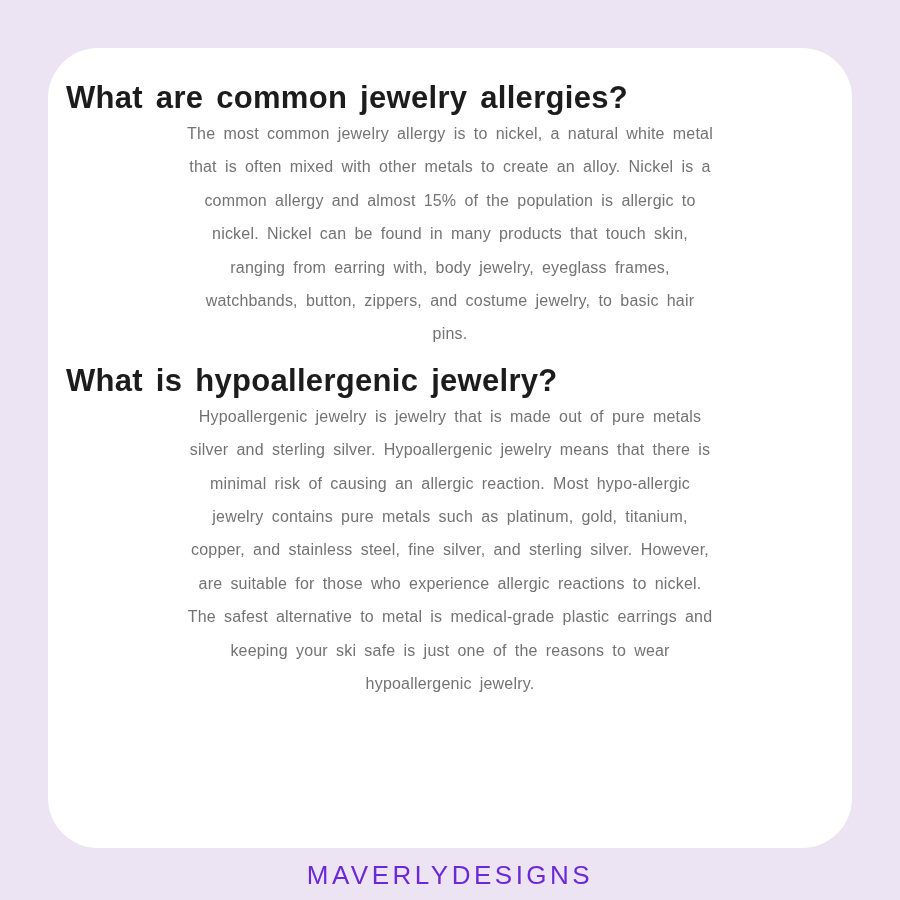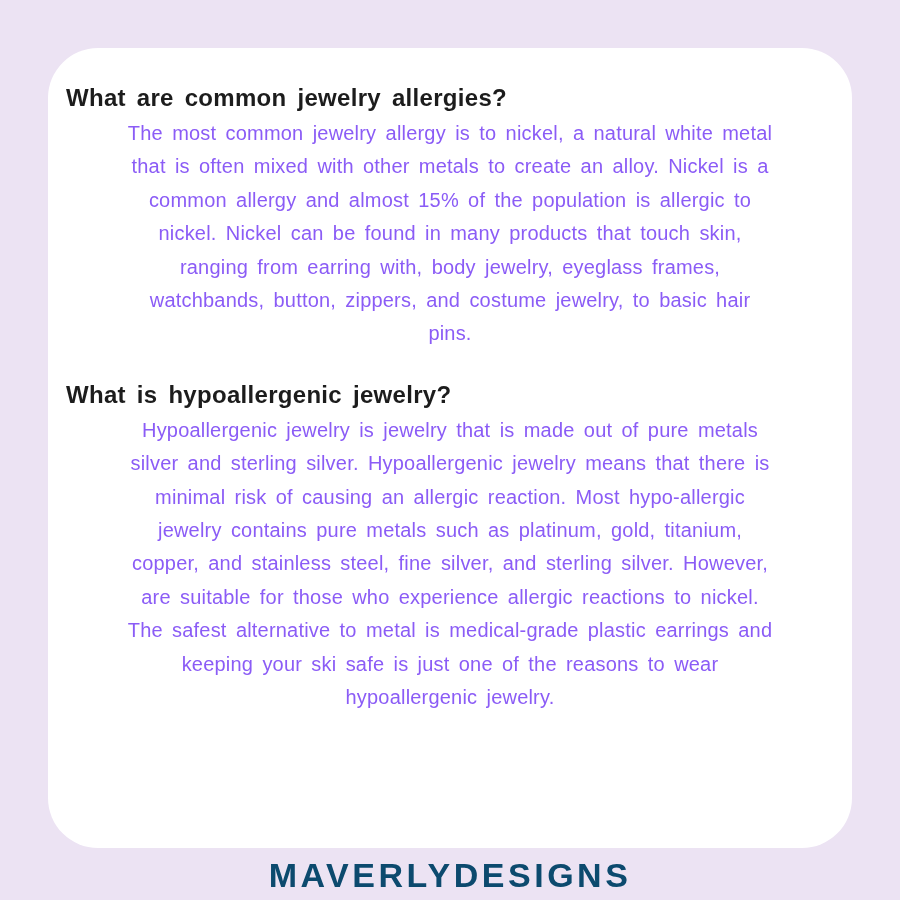--- a/index.html
+++ b/index.html
@@ -24,58 +24,58 @@
     top: 48px;
     width: 804px;
     height: 800px;
     background: #ffffff;
     border-radius: 50px;
     box-sizing: border-box;
     padding: 36px 18px 0 18px;
   }
   .section-heading {
     margin: 0;
-    font-size: 24px;
+    font-size: 31px;
     font-weight: 700;
     color: #1c1c1c;
     letter-spacing: 0.3px;
     word-spacing: 4px;
     text-align: left;
     line-height: 28px;
   }
   .para {
     margin: 5px 0 0 0;
-    font-size: 20px;
+    font-size: 16px;
     font-weight: 400;
-    color: #8b5cf6;
+    color: #737373;
     letter-spacing: 0.2px;
     word-spacing: 3.5px;
     text-align: center;
     line-height: 33.4px;
   }
   .para .line {
     white-space: nowrap;
   }
   .section + .section {
-    margin-top: 30px;
+    margin-top: 16px;
   }
   .footer {
     position: absolute;
     left: 0;
     top: 849px;
     width: 900px;
     height: 51px;
     display: flex;
     align-items: center;
     justify-content: center;
   }
   .brand {
-    font-size: 34px;
-    font-weight: 700;
-    color: #0c4a6e;
+    font-size: 26px;
+    font-weight: 400;
+    color: #6d28d9;
     letter-spacing: 3.5px;
     line-height: 1;
   }
 </style>
 </head>
 <body>
 
 <div class="canvas">
   <div class="card">
 

